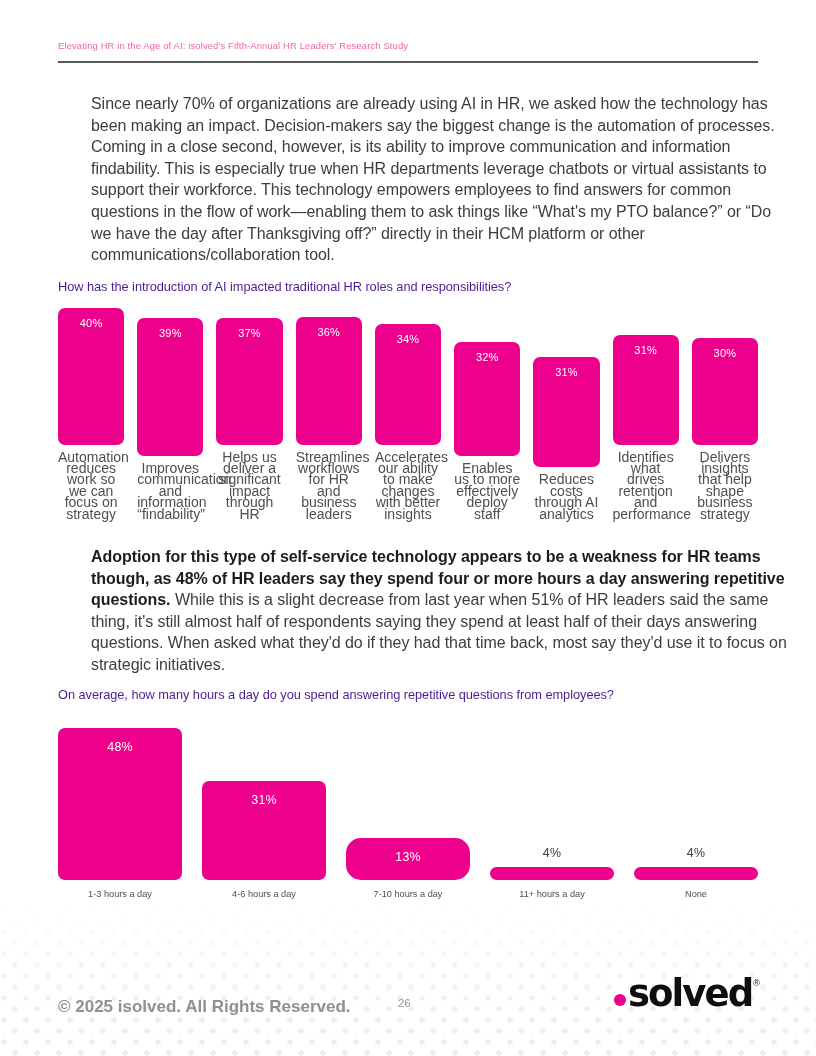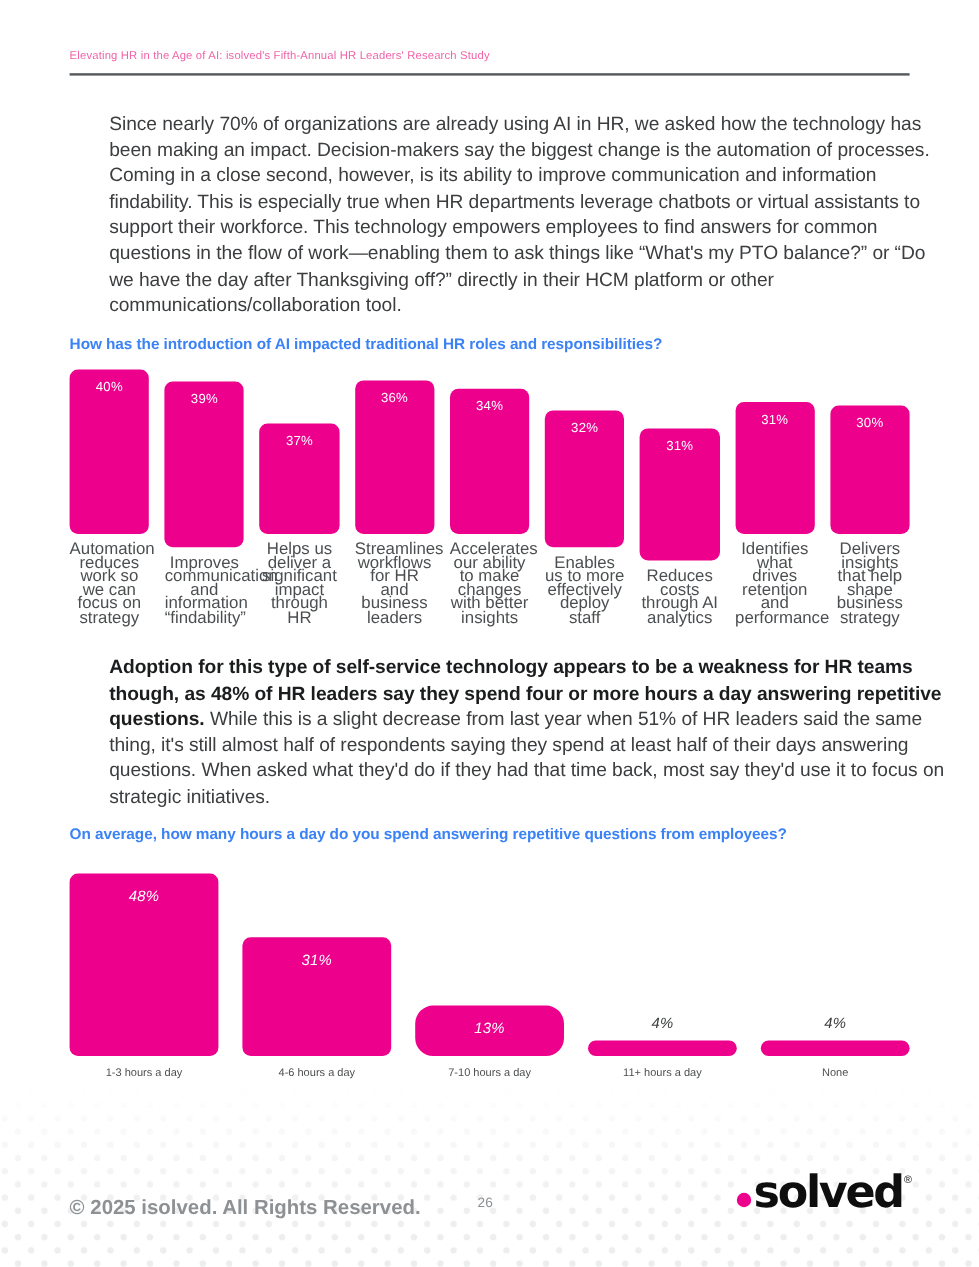--- a/index.html
+++ b/index.html
@@ -75,22 +75,22 @@
     letter-spacing: -0.05px;
     margin-left: 48px;
   }
   .para b { color: #1b1c1d; font-weight: bold; }
 
   .q-title {
     position: absolute;
     left: 58px;
     width: 710px;
     font-size: 12.8px;
-    font-weight: bold;
-    color: #3b82f6;
+    font-weight: normal;
+    color: #4c1d95;
     letter-spacing: -0.05px;
   }
 
   
   .chart {
     position: absolute;
     left: 58px;
   }
   .bar-col {
     position: absolute;
@@ -127,21 +127,21 @@
     text-align: center;
     font-size: 14px;
     line-height: 11.4px;
     color: #4c4f51;
     width: 100%;
   }
   .chart2 .bar-label {
     font-size: 9.2px;
     margin-top: 9px;
   }
-  .chart2 .bar-value { font-size: 12.4px; top: 12px; font-style: italic; }
+  .chart2 .bar-value { font-size: 12.4px; top: 12px; }
   .chart2 .bar-value.outside { top: auto; bottom: calc(100% + 7px); }
 
   
   .footer-copy {
     position: absolute;
     left: 58px;
     top: 997px;
     font-size: 17px;
     color: #8d9194;
     font-weight: bold;
@@ -208,21 +208,21 @@
           </div>
           <div class="bar-label">Automation reduces work so we can focus on strategy</div>
         </div>
         <div class="bar-col" style="left: 79.2222px; width: 66.2222px; height: 212px;">
           <div class="bar" style="height: 138.45px;">
             <div class="bar-value">39%</div>
           </div>
           <div class="bar-label">Improves communication and information “findability”</div>
         </div>
         <div class="bar-col" style="left: 158.444px; width: 66.2222px; height: 212px;">
-          <div class="bar" style="height: 92px;">
+          <div class="bar" style="height: 127px;">
             <div class="bar-value">37%</div>
           </div>
           <div class="bar-label">Helps us deliver a significant impact through HR</div>
         </div>
         <div class="bar-col" style="left: 237.667px; width: 66.2222px; height: 212px;">
           <div class="bar" style="height: 127.8px;">
             <div class="bar-value">36%</div>
           </div>
           <div class="bar-label">Streamlines workflows for HR and business leaders</div>
         </div>

